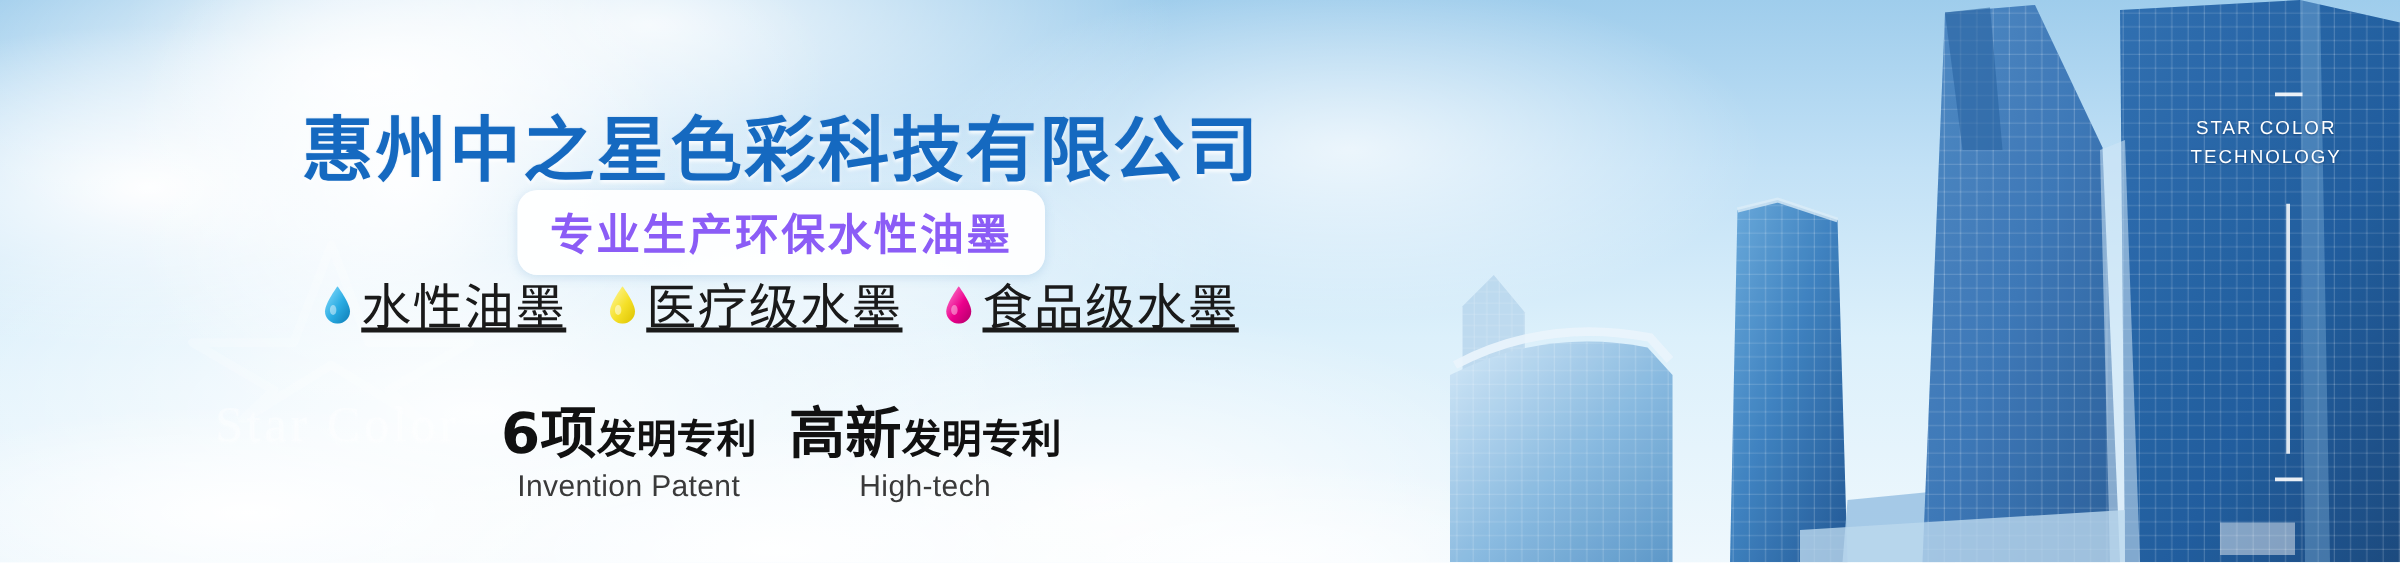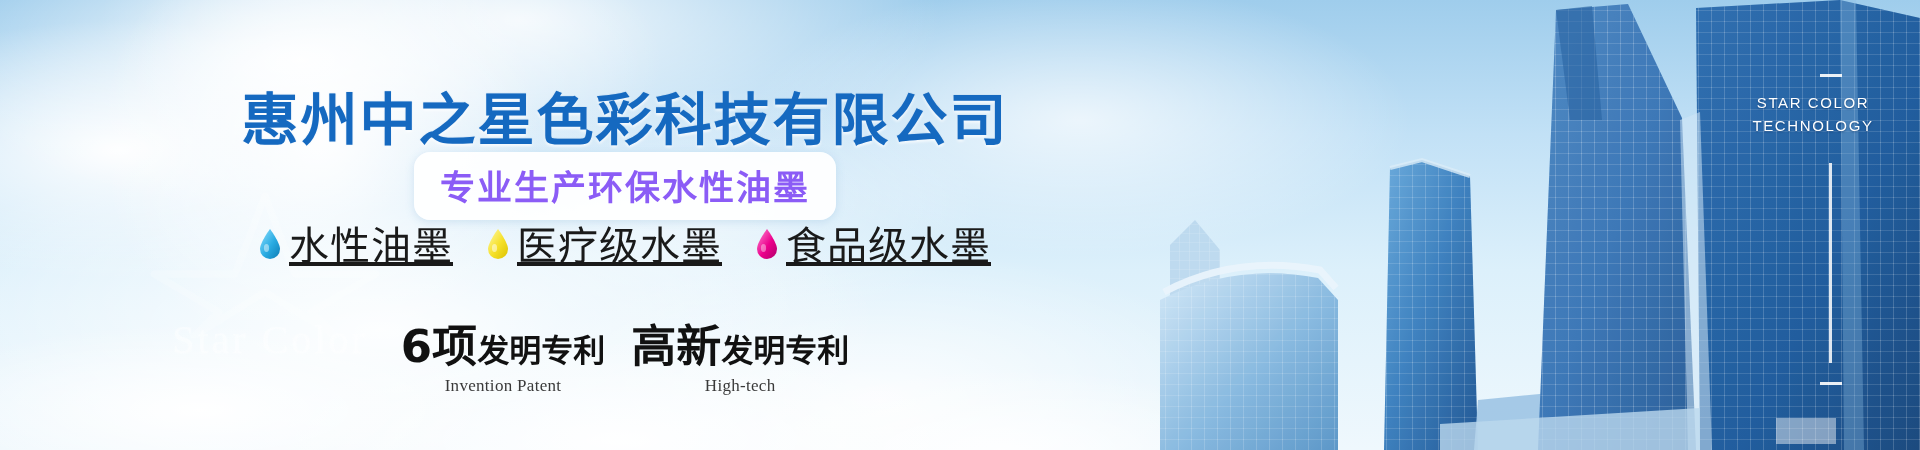--- a/index.html
+++ b/index.html
@@ -81,22 +81,22 @@
   .honors{position:absolute;left:0;top:262px;width:1250px;
     display:flex;justify-content:center;align-items:flex-start;gap:26px;margin-top:45px;}
   .honor{text-align:center;}
   .honor-main{
     font-family:"DejaVu Sans","Liberation Sans",sans-serif;
     color:#111;white-space:nowrap;line-height:1.08;}
   .honor-main .big{font-size:45px;font-weight:bold;}
   .honor-main .small{font-size:32px;font-weight:bold;}
   .honor-sub{
     margin-top:4px;
-    font-family:Liberation Serif, serif;
-    font-size:17px;color:#3a3a3a;letter-spacing:.3px;white-space:nowrap;}
+    font-family:Liberation Sans, sans-serif;
+    font-size:24px;color:#3a3a3a;letter-spacing:.3px;white-space:nowrap;}
 
   
   .tower-label{
     position:absolute;right:32px;top:92px;width:150px;text-align:center;
     font-family:"Liberation Sans","DejaVu Sans",sans-serif;
     font-size:15px;letter-spacing:1.6px;color:#ffffff;line-height:1.5;
     text-shadow:0 1px 2px rgba(0,40,90,.55);}
   .tick-top{position:absolute;right:78px;top:74px;width:22px;height:3px;background:#fff;opacity:.9;}
   .tick-line{position:absolute;right:88px;top:163px;width:3px;height:200px;background:#fff;opacity:.85;}
   .tick-bot{position:absolute;right:78px;top:382px;width:22px;height:3px;background:#fff;opacity:.9;}

